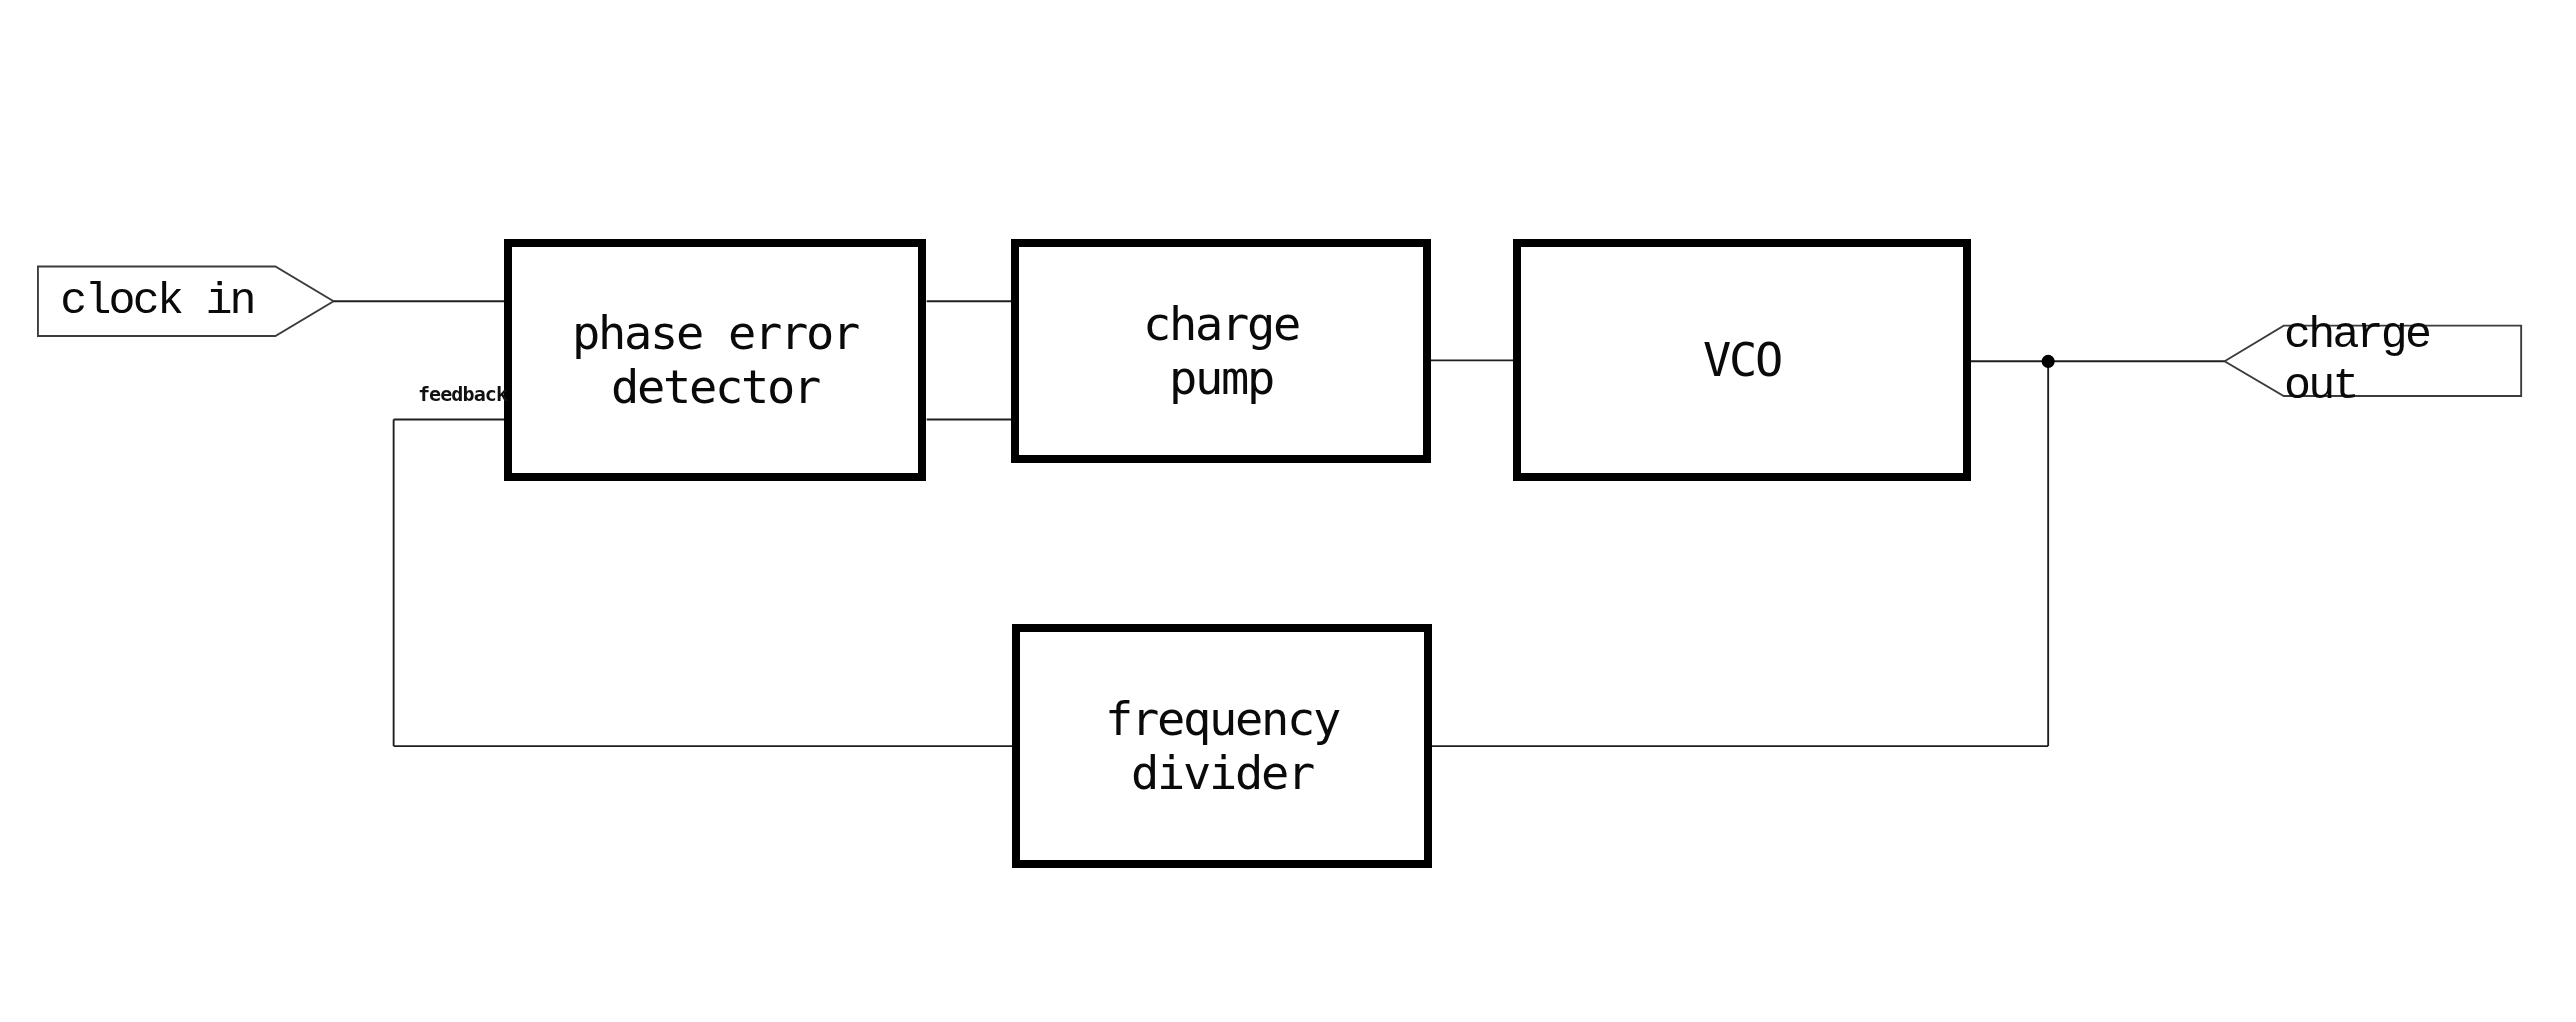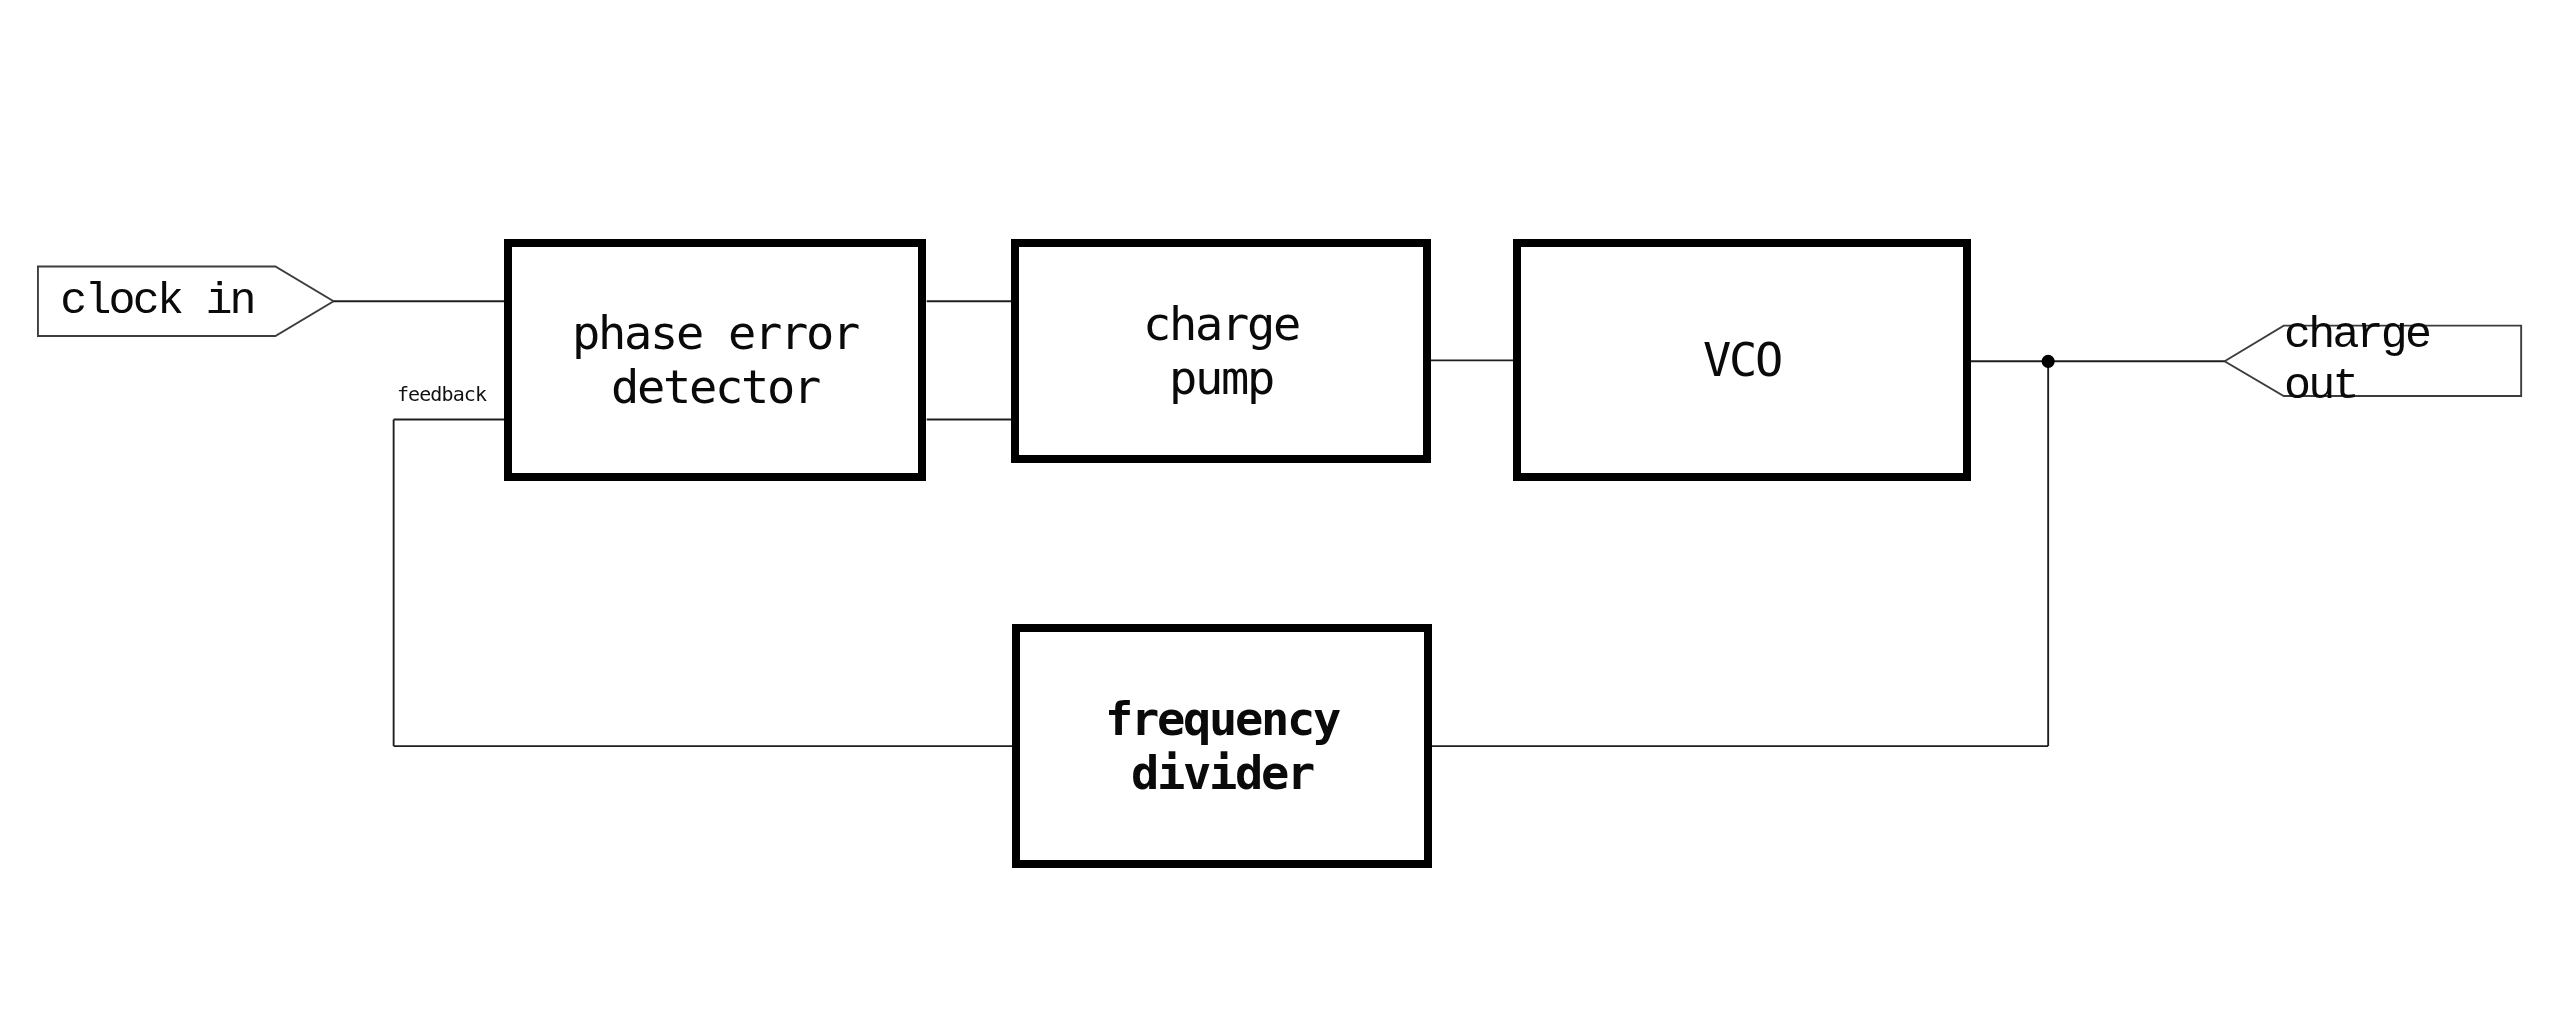--- a/index.html
+++ b/index.html
@@ -89,25 +89,25 @@
 
   <div class="block" style="left:1011px; top:239px; width:420px; height:224px;">
     <div class="block-label">charge
 pump</div>
   </div>
 
   <div class="block" style="left:1513px; top:239px; width:458px; height:242px;">
     <div class="block-label">VCO</div>
   </div>
 
-  <div class="block" style="left:1012px; top:624px; width:420px; height:244px;font-weight:bold;">
+  <div class="block" style="left:1012px; top:624px; width:420px; height:244px;">
     <div class="block-label">frequency
 divider</div>
   </div>
 
   <div class="tag-label" style="left:38px; top:267px; width:238px; height:69px;">clock in</div>
 
   <div class="tag-label" style="left:2284px; top:326px; width:238px; height:70px;">charge out</div>
 
-  <div class="wire-label" style="left:390px; top:381px; width:103px; height:26px; line-height:26px;">feedback</div>
+  <div class="wire-label" style="left:411px; top:381px; width:103px; height:26px; line-height:26px;font-weight:bold;">feedback</div>
 
 </div>
 
 
 </body></html>

